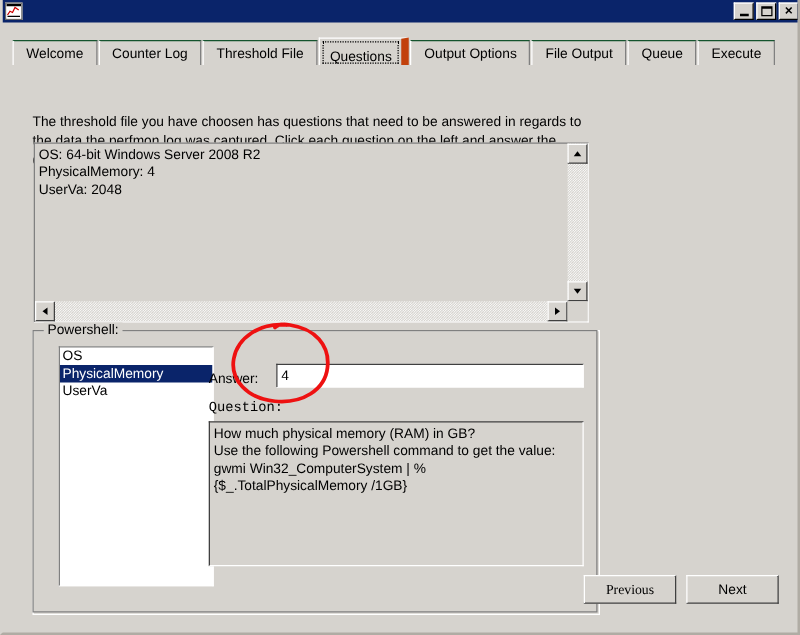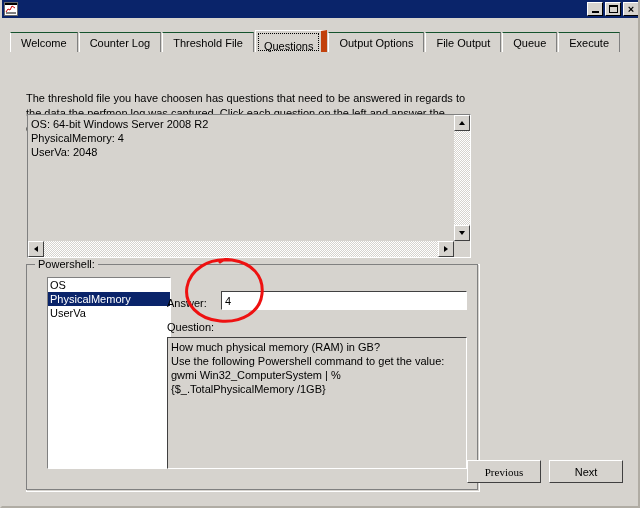--- a/index.html
+++ b/index.html
@@ -292,26 +292,27 @@
     padding: 2px 3px;
     color: #000;
     outline: none;
   }
 
   .question-label {
     position: absolute;
     left: 140px; top: 56px;
     font-size: 11px;
     color: #000;
+    font-family: Liberation Mono, monospace;
   }
   .questionbox {
     position: absolute;
     left: 140px; top: 72px;
     width: 300px;
-    height: 132px;
+    height: 116px;
     background: #d6d3ce;
     border-top: 1px solid #404040;
     border-left: 1px solid #404040;
     border-right: 1px solid #ffffff;
     border-bottom: 1px solid #ffffff;
     box-sizing: border-box;
     padding: 2px 3px;
     font-size: 11px;
     line-height: 14px;
     color: #000;

